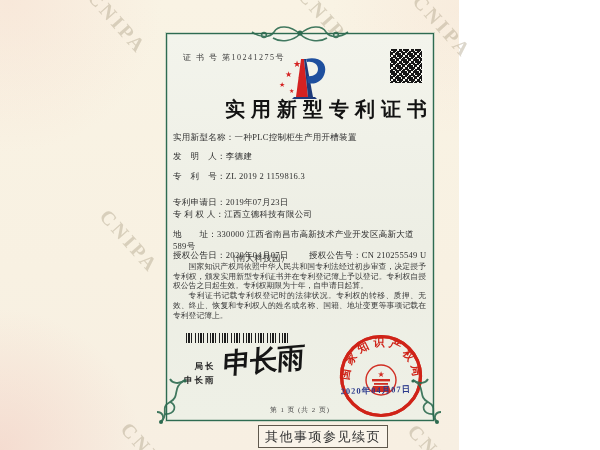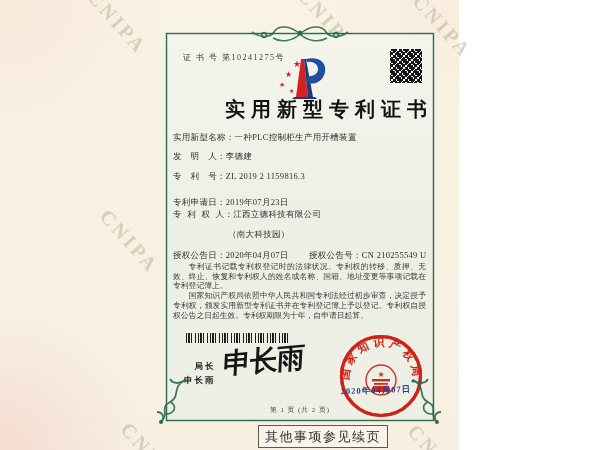--- a/index.html
+++ b/index.html
@@ -94,35 +94,36 @@
         </div>
         <div class="row" style="top:117px;">
           <span class="lab">发　明　人：</span><span>李德建</span>
         </div>
         <div class="row" style="top:137px;">
           <span class="lab">专　利　号：</span><span>ZL 2019 2 1159816.3</span>
         </div>
         <div class="row" style="top:156px;margin-top:7px;">
           <span class="lab">专利申请日：</span><span>2019年07月23日</span>
         </div>
-        <div class="row" style="top:175px;font-family:Liberation Mono, monospace;">
+        <div class="row" style="top:175px;">
           <span class="lab">专 利 权 人：</span><span>江西立德科技有限公司</span>
         </div>
         <div class="row" style="top:195px;white-space:normal;">
+          <div><span class="lab">地　　址：</span><span>330000 江西省南昌市高新技术产业开发区高新大道589号</span></div>
           <div class="addr2">（南大科技园）</div>
         </div>
         <div class="row" style="top:216px;">
           <span class="lab">授权公告日：</span><span>2020年04月07日</span>
           <span class="grant2"><span class="lab">授权公告号：</span><span>CN 210255549 U</span></span>
         </div>
       </div>
 
       <div class="paras">
+        <p>国家知识产权局依照中华人民共和国专利法经过初步审查，决定授予专利权，颁发实用新型专利证书并在专利登记簿上予以登记。专利权自授权公告之日起生效。专利权期限为十年，自申请日起算。</p>
         <p>专利证书记载专利权登记时的法律状况。专利权的转移、质押、无效、终止、恢复和专利权人的姓名或名称、国籍、地址变更等事项记载在专利登记簿上。</p>
-        <p>国家知识产权局依照中华人民共和国专利法经过初步审查，决定授予专利权，颁发实用新型专利证书并在专利登记簿上予以登记。专利权自授权公告之日起生效。专利权期限为十年，自申请日起算。</p>
       </div>
 
       <div class="barcode"></div>
 
       <div class="director">
         <div>局长</div>
         <div>申长雨</div>
       </div>
 
       <div class="signature">申长雨</div>

